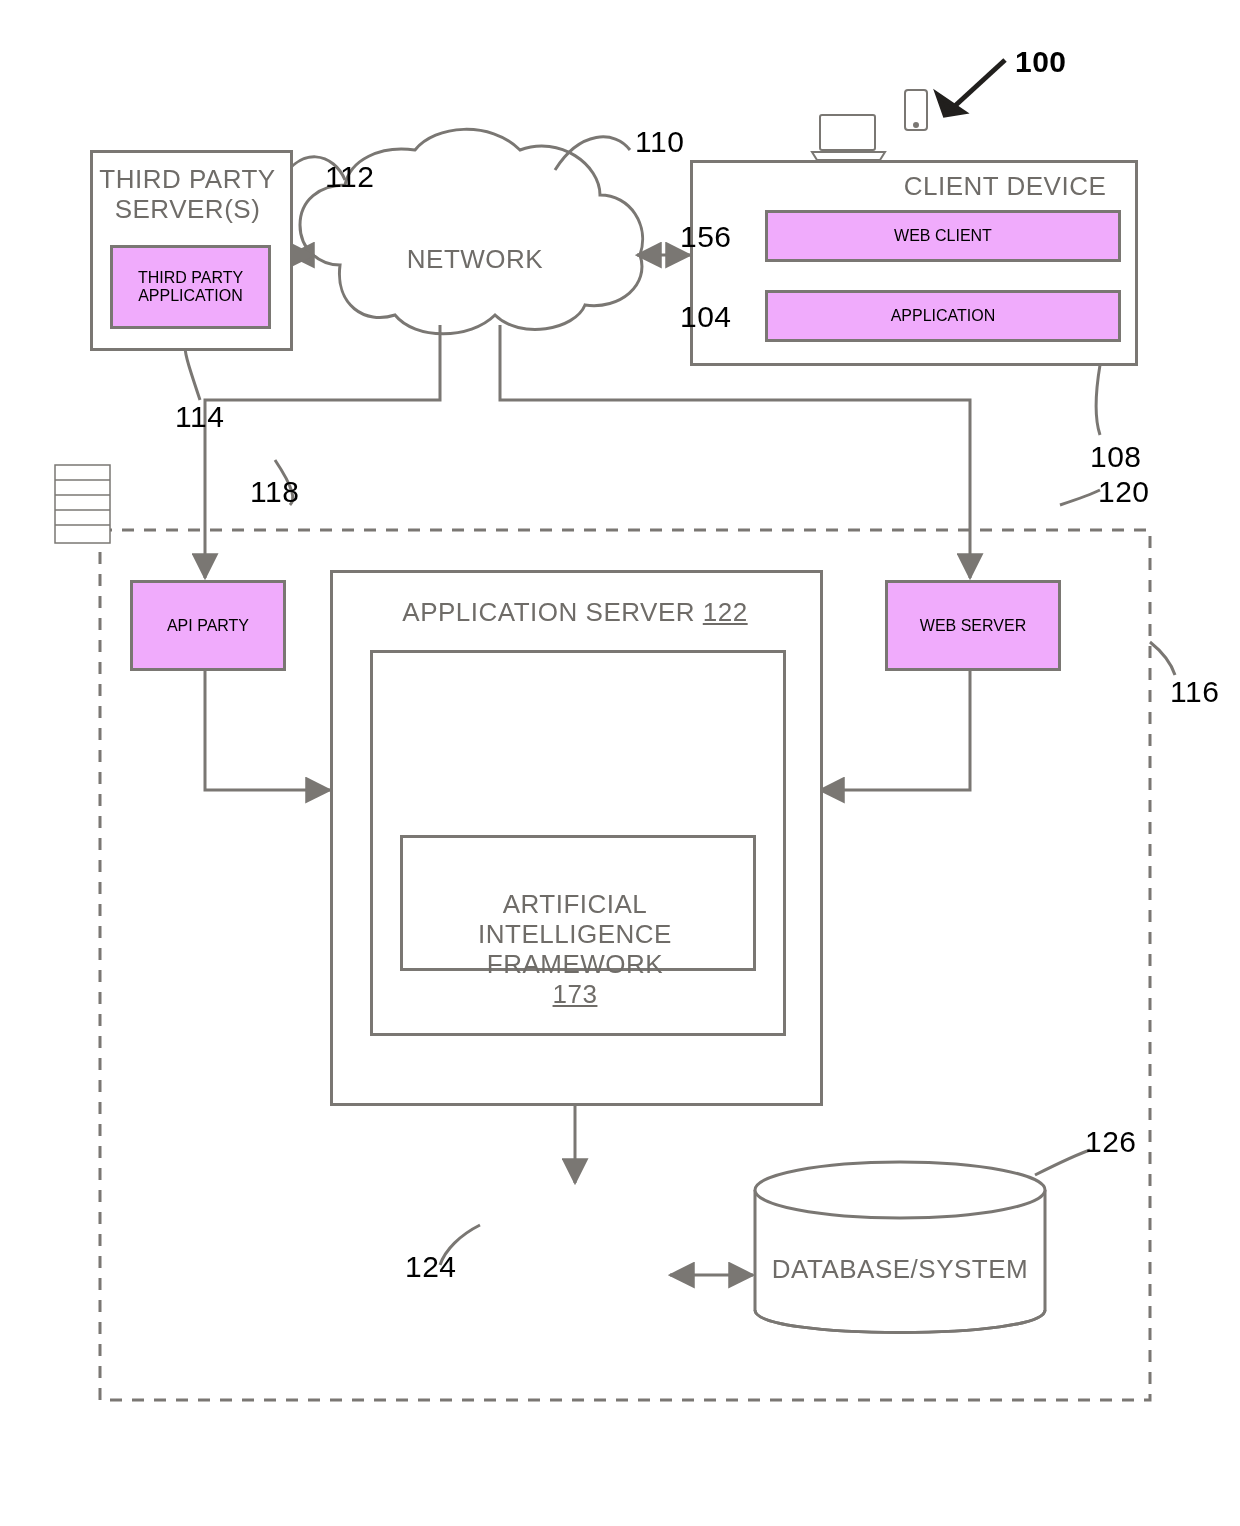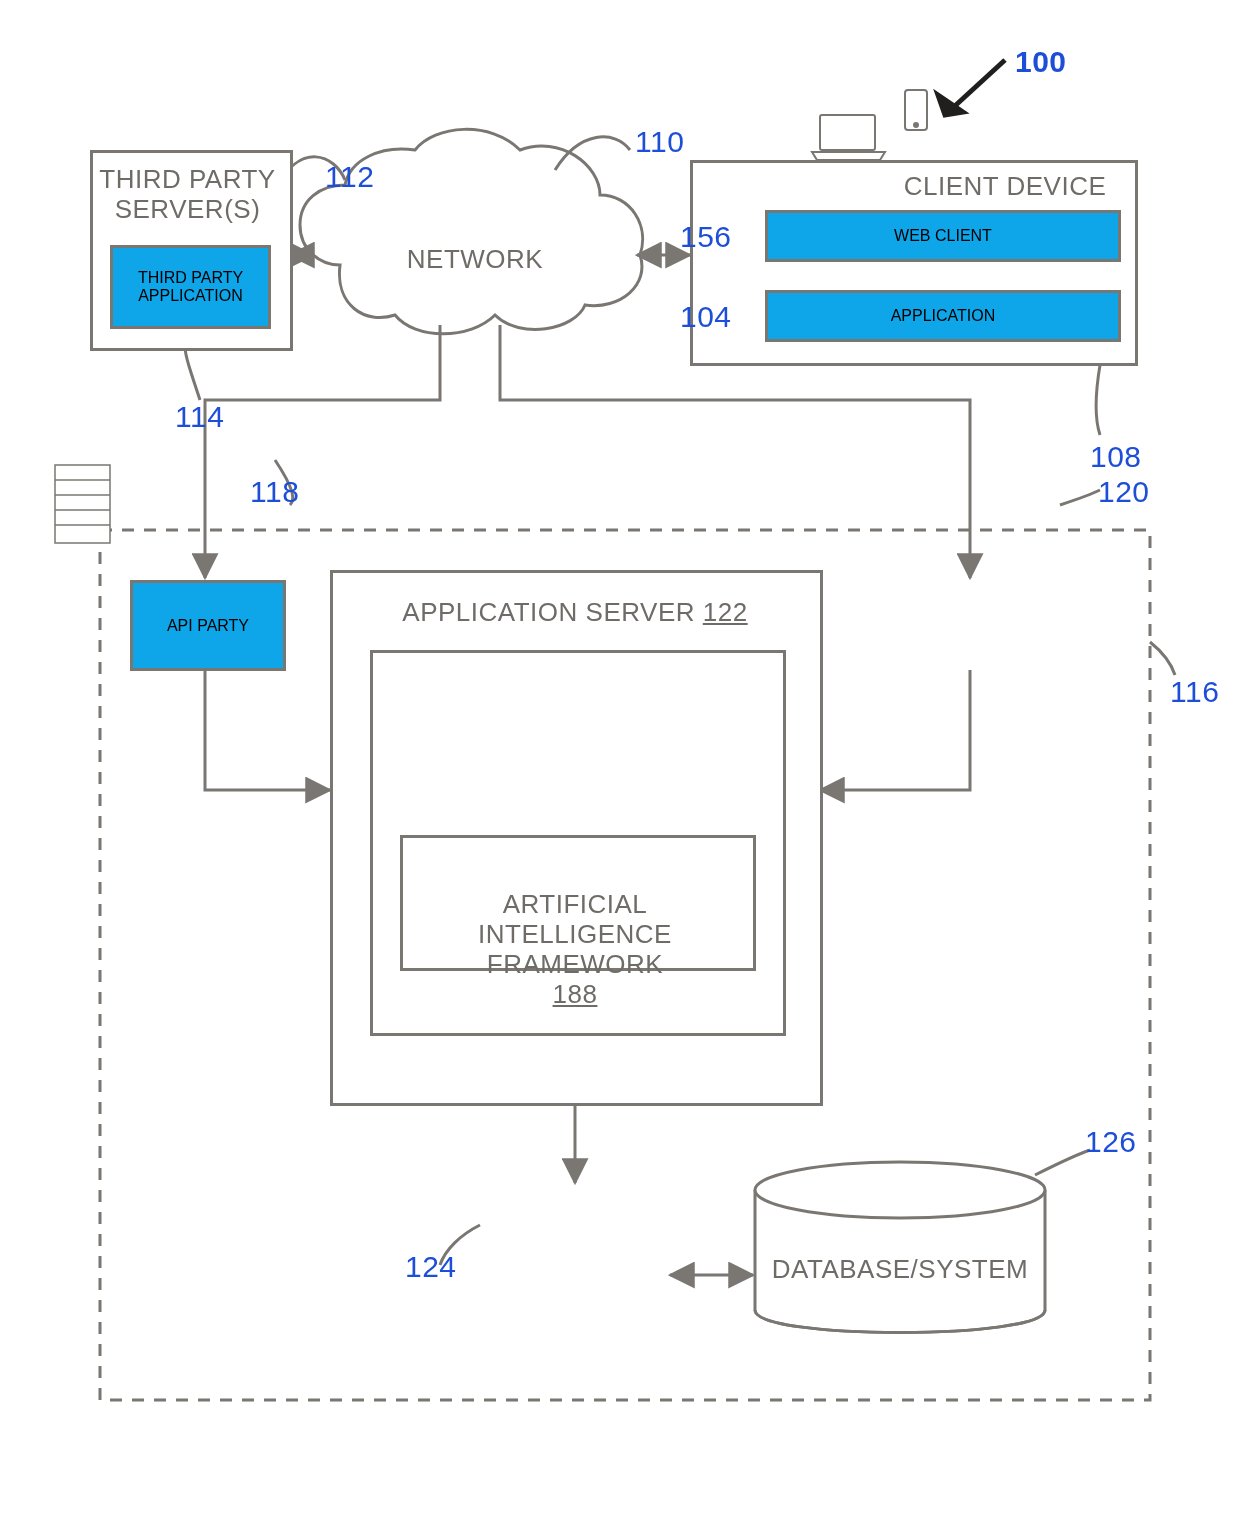--- a/index.html
+++ b/index.html
@@ -1,23 +1,23 @@
 <!DOCTYPE html>
 <html><head>
 <meta charset="utf-8">
 <style>
   html,body{margin:0;padding:0;}
   body{background:#fff;font-family:Arial,Helvetica,sans-serif;}
   #stage{position:relative;width:1240px;height:1526px;margin:0 auto;background:#fff;}
   .box{position:absolute;border:3px solid #7a7773;background:#fff;}
-  .inner{position:absolute;border:3px solid #7a7773;background:#0ea5e9;display:flex;
+  .inner{position:absolute;border:3px solid #7a7773;background:#f0abfc;display:flex;
          flex-direction:column;align-items:center;justify-content:center;text-align:center;}
   .lbl{position:absolute;font-size:26px;color:#6f6c68;text-align:center;line-height:1.15;
        letter-spacing:.5px;}
-  .num{position:absolute;font-size:30px;color:#1d4ed8;letter-spacing:.5px;}
+  .num{position:absolute;font-size:30px;color:#000000;letter-spacing:.5px;}
   .bold{font-weight:700;}
   svg.lines{position:absolute;left:0;top:0;}
   .u{text-decoration:underline;}
 </style>
 </head>
 <body>
 
 <div id="stage">
 
   <svg class="lines" width="1240" height="1526" viewBox="0 0 1240 1526">
@@ -130,34 +130,37 @@
     <span>WEB CLIENT</span>
   </div>
   <div class="inner" style="left:765px;top:290px;width:350px;height:46px">
     <span>APPLICATION</span>
   </div>
 
   <div class="inner" style="left:130px;top:580px;width:150px;height:85px">
     <span>API PARTY</span>
   </div>
 
+  <div class="inner" style="left:885px;top:580px;width:170px;height:85px">
+    <span>WEB SERVER</span>
+  </div>
 
   <div class="box" style="left:330px;top:570px;width:487px;height:530px"></div>
   <div class="lbl" style="left:355px;top:598px;width:440px">
     <span>APPLICATION SERVER</span>
     <span class="u">122</span>
   </div>
 
   <div class="box" style="left:370px;top:650px;width:410px;height:380px"></div>
 
   <div class="box" style="left:400px;top:835px;width:350px;height:130px"></div>
   <div class="lbl" style="left:405px;top:860px;width:340px;white-space:pre-line">
     <span style="white-space:pre-line">ARTIFICIAL INTELLIGENCE
 FRAMEWORK</span>
-    <span class="u">188</span>
+    <span class="u">173</span>
   </div>
 
 
   <div class="lbl" style="left:770px;top:1255px;width:260px">DATABASE/SYSTEM</div>
 
   <div class="num bold" style="left:1015px;top:45px">100</div>
 
   <div class="num" style="left:635px;top:125px">110</div>
   <div class="num" style="left:325px;top:160px">112</div>
   <div class="num" style="left:175px;top:400px">114</div>

